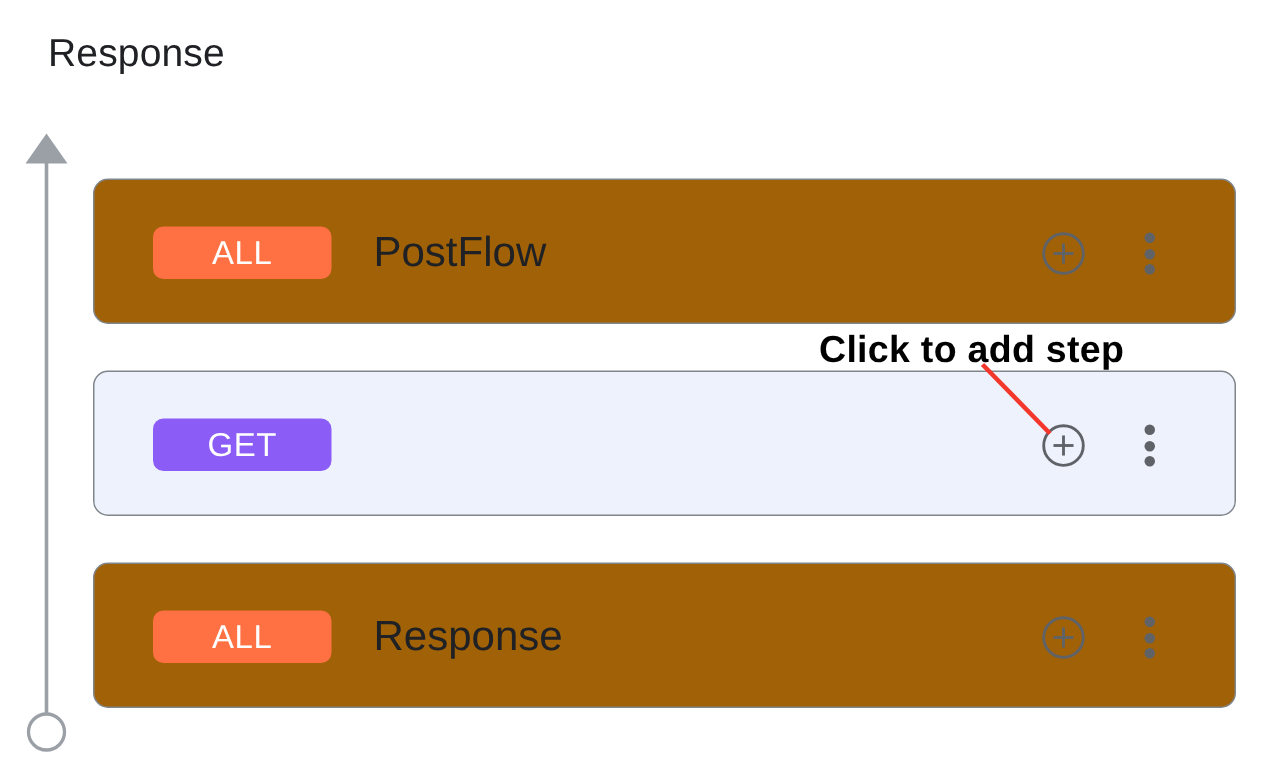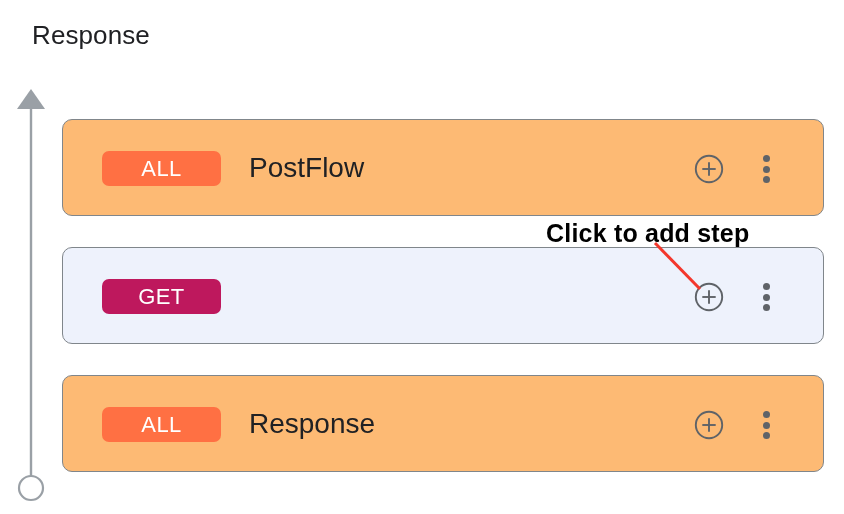--- a/index.html
+++ b/index.html
@@ -47,21 +47,21 @@
     width: 762px;
   }
 
   .step-card {
     box-sizing: border-box;
     position: relative;
     width: 762px;
     height: 97px;
     border: 1.6px solid #80868b;
     border-radius: 10px;
-    background: #fdba74;
+    background: #a16207;
     margin-bottom: 31px;
     display: flex;
     align-items: center;
   }
   .step-card.selected {
     background: #eef2fc;
   }
 
   .verb-badge {
     position: absolute;
@@ -173,21 +173,21 @@
       </svg>
     </span>
     <span class="more-btn">
       <i></i>
       <i></i>
       <i></i>
     </span>
   </div>
 
   <div class="step-card selected" style="background: rgb(238, 242, 252); border-color: rgb(128, 134, 139);">
-    <span class="verb-badge" style="background: #be185d;">GET</span>
+    <span class="verb-badge" style="background: #8b5cf6;">GET</span>
     <span class="add-step-btn">
       <svg width="30" height="30" viewBox="0 0 30 30">
         <circle cx="15" cy="15" r="13.2" fill="none" stroke="#5f6368" stroke-width="1.9"></circle>
         <line x1="15" y1="8.3" x2="15" y2="21.7" stroke="#5f6368" stroke-width="1.9"></line>
         <line x1="8.3" y1="15" x2="21.7" y2="15" stroke="#5f6368" stroke-width="1.9"></line>
       </svg>
     </span>
     <span class="more-btn">
       <i></i>
       <i></i>

